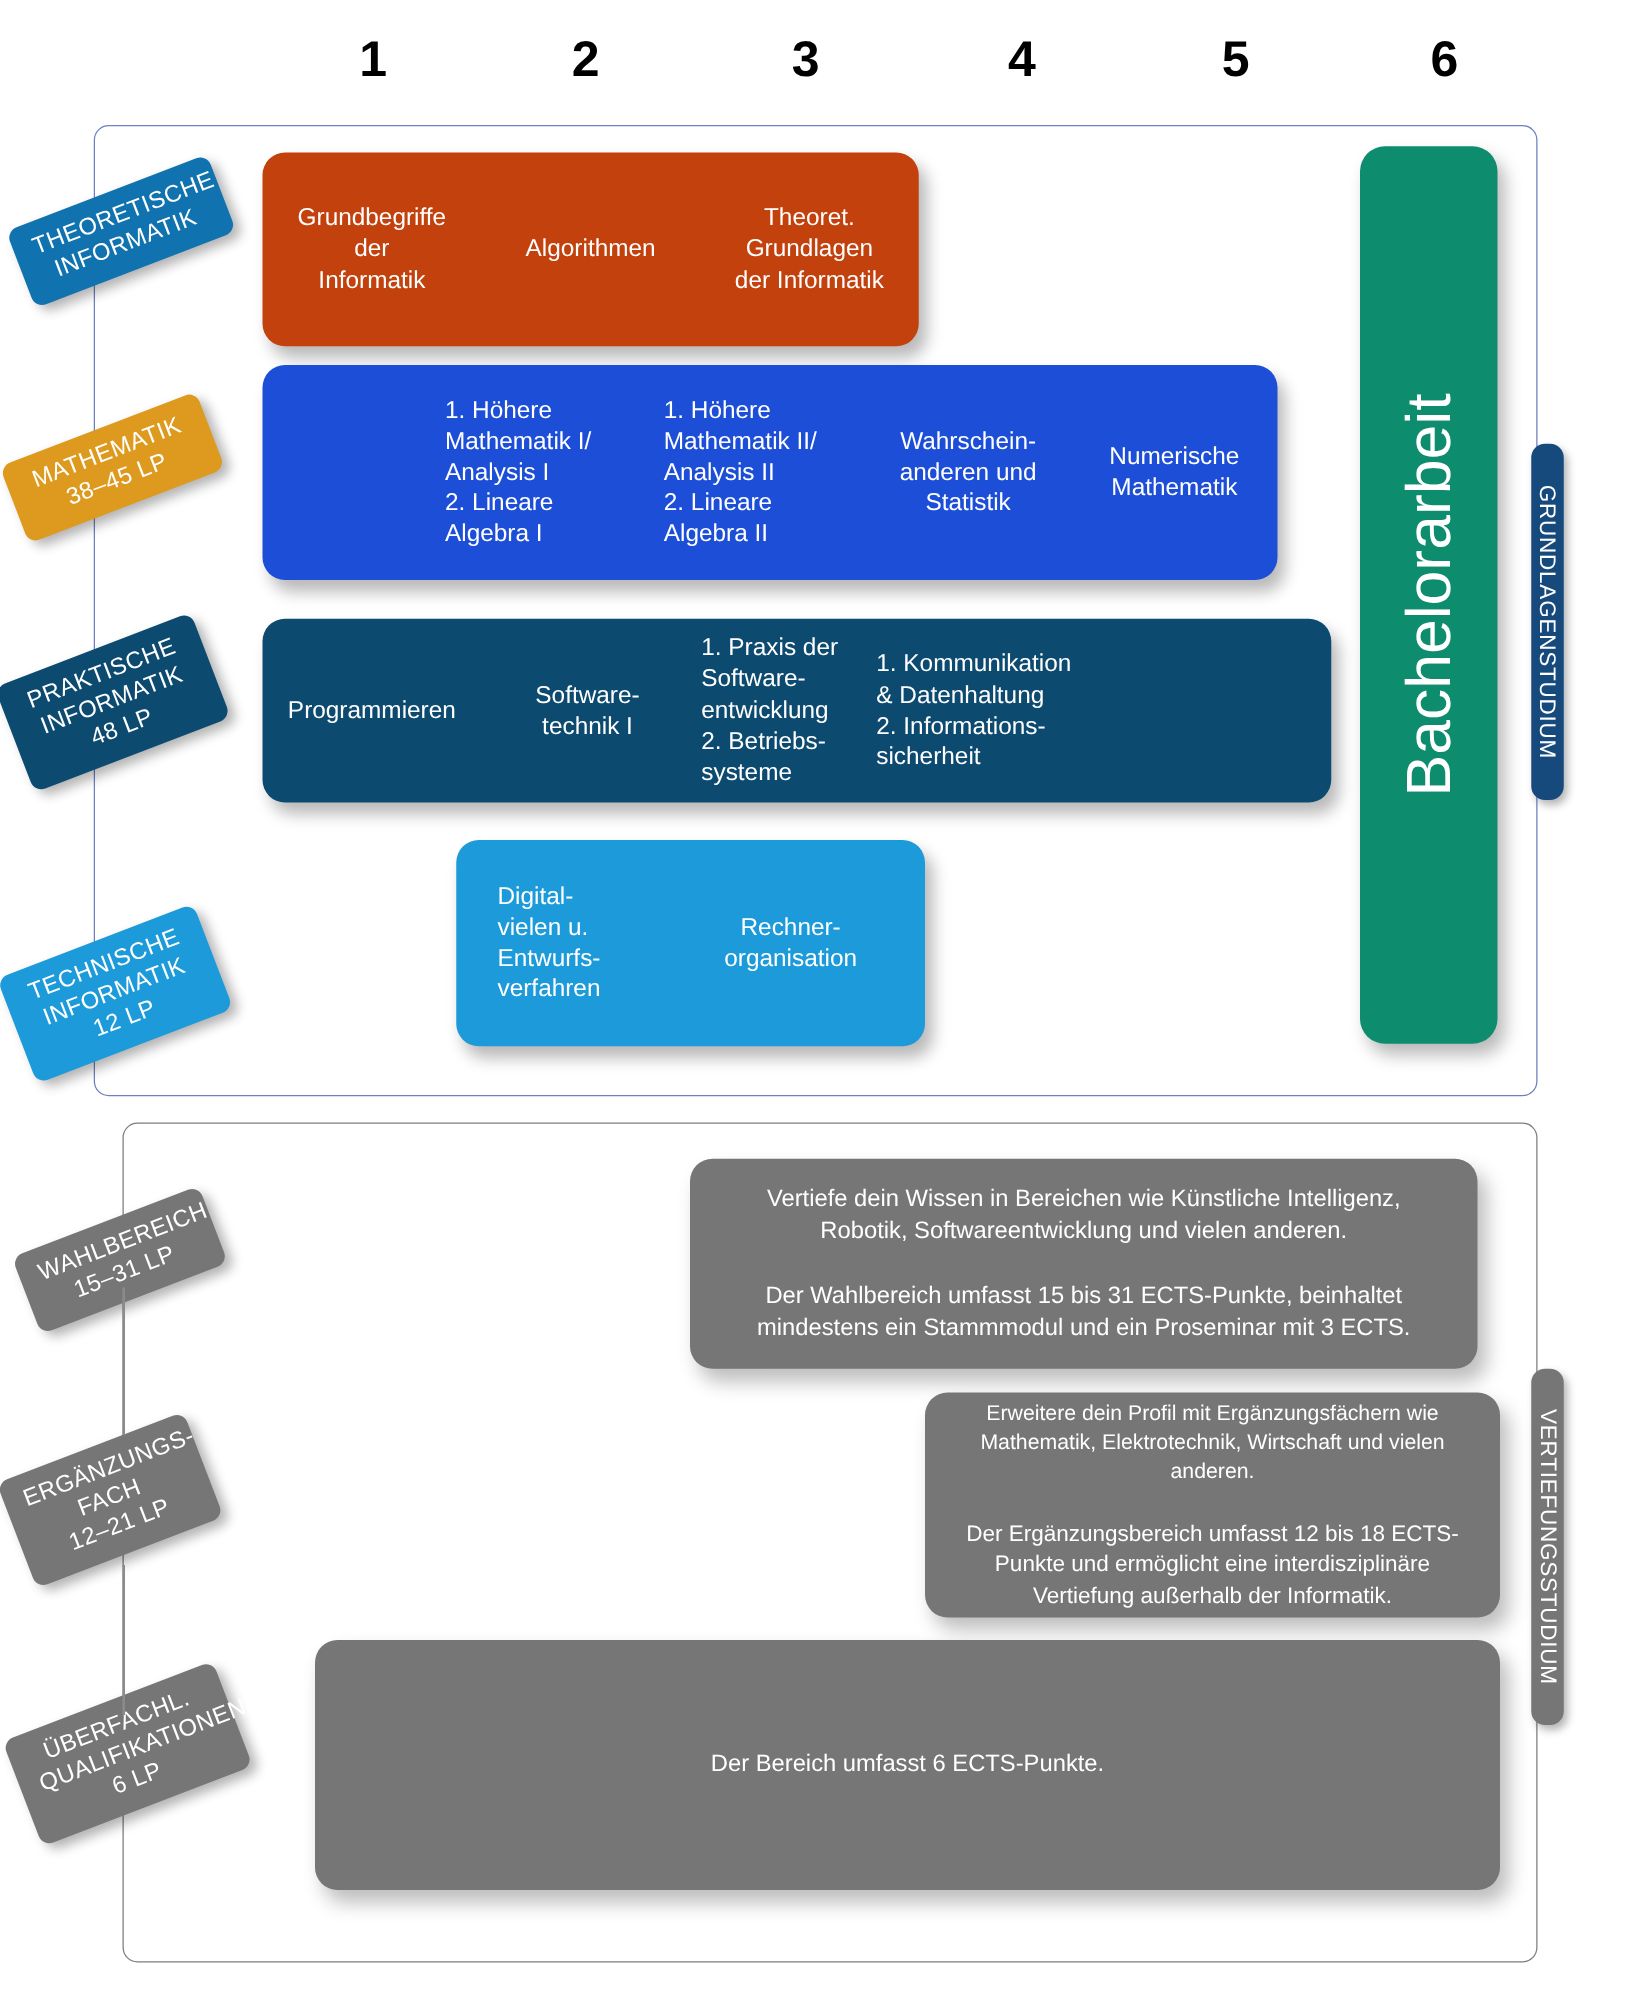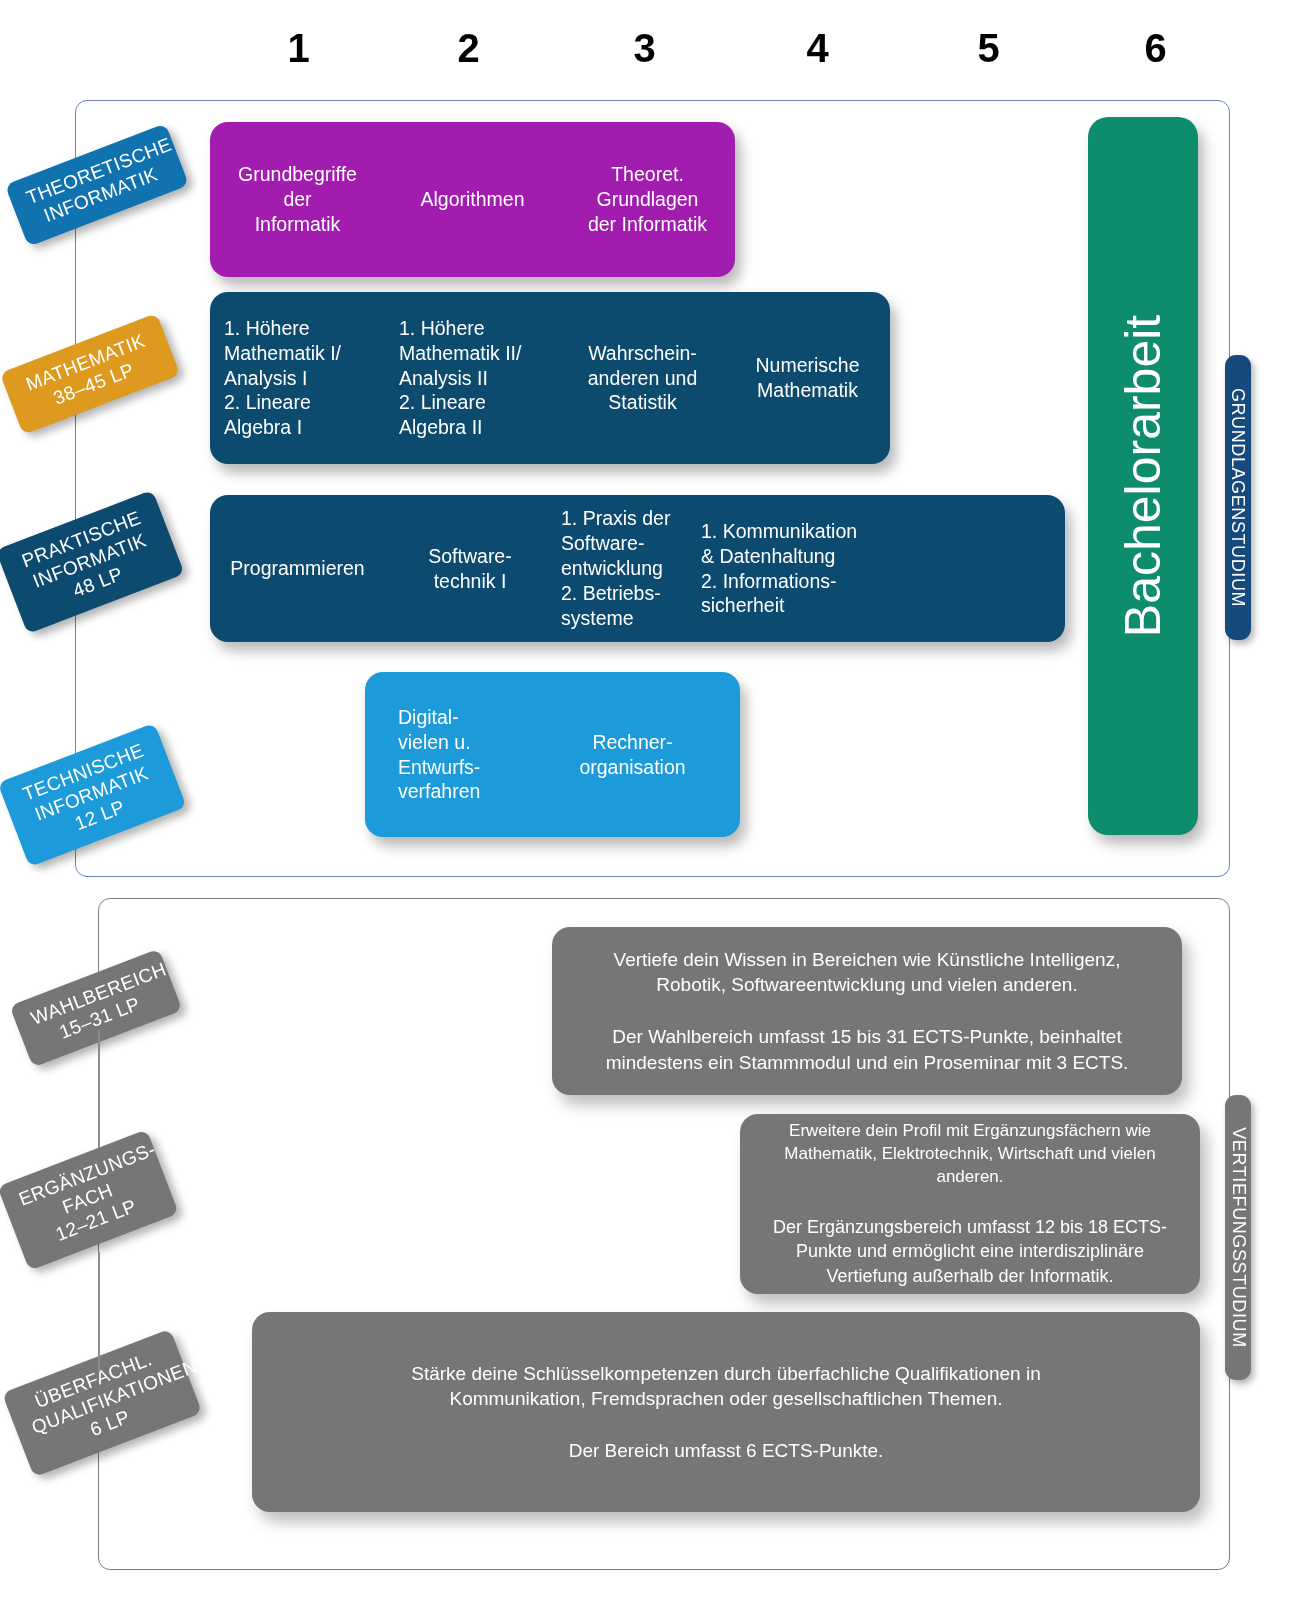--- a/index.html
+++ b/index.html
@@ -167,36 +167,36 @@
 
   <div class="side-tag" style="left:1225px; top:355px; width:26px; height:285px; background:#174A7C;">
     <span>GRUNDLAGENSTUDIUM</span>
   </div>
 
   <div class="ribbon" style="left:11px; top:152px; width:172px; background:#1072AF; transform: rotate(-21deg);">
     <span class="l2">THEORETISCHE</span>
     <span class="l2">INFORMATIK</span>
   </div>
 
-  <div class="rowbox" style="left:210px; top:122px; width:525px; height:155px; background:#a21caf;">
+  <div class="rowbox" style="left:210px; top:122px; width:525px; height:155px; background:#c2410c;">
     <div class="cell center" style="width:175px; white-space:pre-line;">Grundbegriffe
 der
 Informatik</div>
     <div class="cell center" style="width:175px; white-space:pre-line;">Algorithmen</div>
     <div class="cell center" style="width:175px; white-space:pre-line;">Theoret.
 Grundlagen
 der Informatik</div>
   </div>
 
   <div class="ribbon" style="left:6px; top:341px; width:168px; background:#DD9A1E; transform: rotate(-21deg);">
     <span class="l2">MATHEMATIK</span>
     <span class="l2">38–45 LP</span>
   </div>
 
-  <div class="rowbox" style="left:210px; top:292px; width:680px; height:172px; background:#0c4a6e;">
+  <div class="rowbox" style="left:210px; top:292px; width:812px; height:172px; background:#1d4ed8;justify-content:flex-end;">
     <div class="cell left" style="width:175px; padding-left:14px; white-space:pre-line;">1. Höhere
 Mathematik I/
 Analysis I
 2. Lineare
 Algebra I</div>
     <div class="cell left" style="width:175px; padding-left:14px; white-space:pre-line;">1. Höhere
 Mathematik II/
 Analysis II
 2. Lineare
 Algebra II</div>
@@ -274,20 +274,19 @@
     <p style="font-size:18px;">Der Ergänzungsbereich umfasst 12 bis 18 ECTS-Punkte und ermöglicht eine interdisziplinäre Vertiefung außerhalb der Informatik.</p>
   </div>
 
   <div class="ribbon" style="left:12px; top:1358px; width:180px; background:#767676; transform: rotate(-21deg);">
     <span class="l2">ÜBERFACHL.</span>
     <span class="l2">QUALIFIKATIONEN</span>
     <span class="l2">6 LP</span>
   </div>
 
   <div class="infobox" style="left:252px; top:1312px; width:948px; height:200px;">
-    <p style="max-width:660px;">Stärke deine Schlüsselkompetenzen durch überfachliche Qualifikationen in Kommunikation, Fremdsprachen oder gesellschaftlichen Themen.</p>
     <p>Der Bereich umfasst 6 ECTS-Punkte.</p>
   </div>
 
   <div class="connector" style="left:98px; top:1030px; height:118px;"></div>
   <div class="connector" style="left:98px; top:1252px; height:120px;"></div>
 
 </div>
 
 </body></html>

